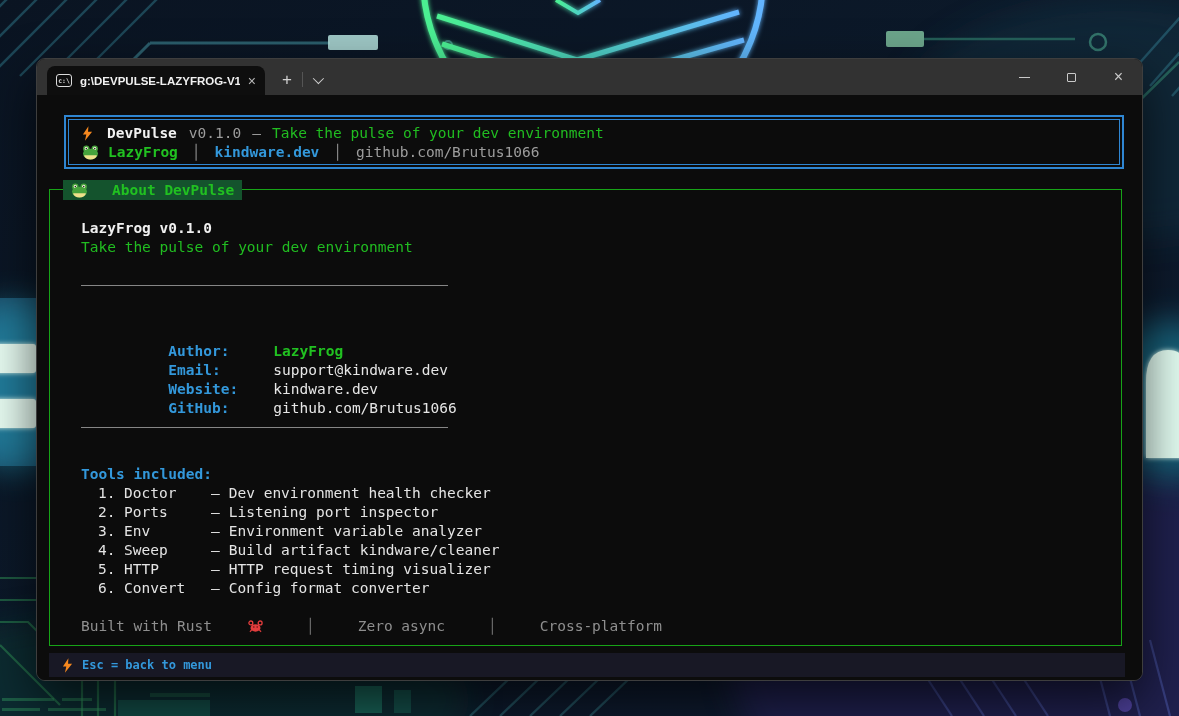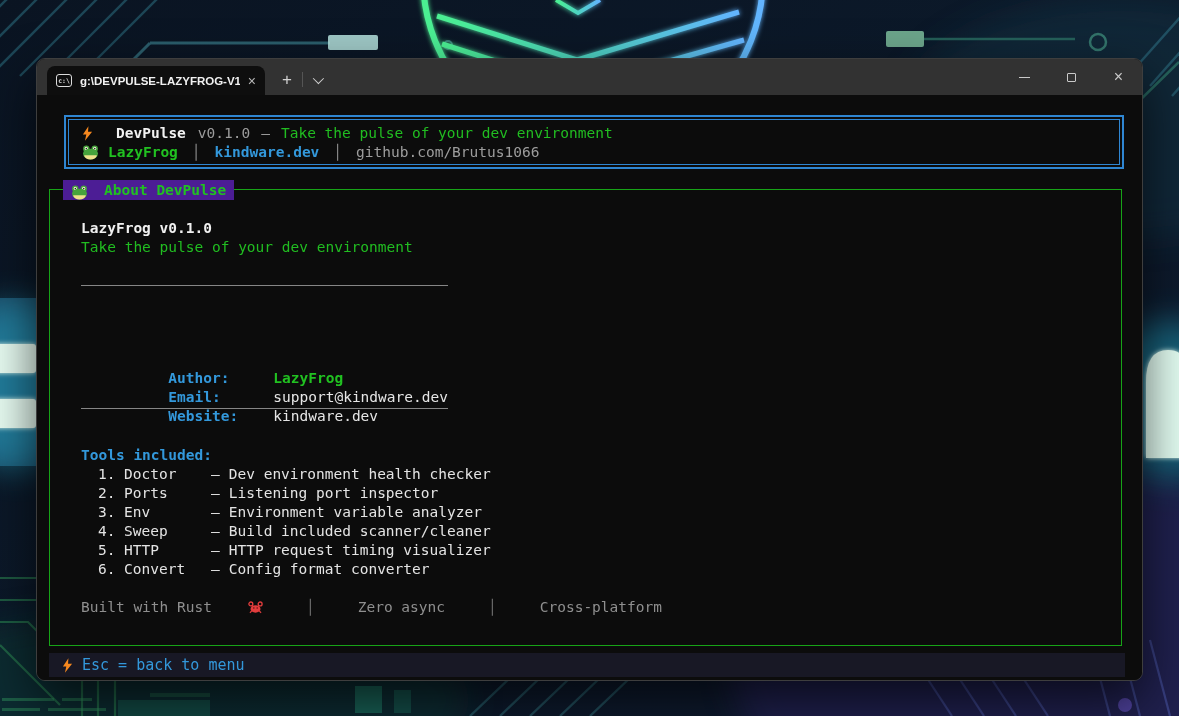--- a/index.html
+++ b/index.html
@@ -42,60 +42,60 @@
   .close-x { font:400 16px "Liberation Sans",sans-serif; line-height:1; }
 
   
   .screen { position:relative; height:587px; background:#0c0c0c; font-size:14.5px; line-height:19px; color:#e4e4e4; }
 
   
   .header-box { position:absolute; left:27px; top:20px; width:1060px; height:54px; border:2px solid #2f86d2; }
   .header-box-inner { position:absolute; inset:2px; border:1px solid #2f86d2; padding:4px 0 0 13px; }
   .hline { height:19px; white-space:pre; display:flex; align-items:center; }
   .ico { display:inline-flex; flex:none; }
-  .h-app { color:#f2f2f2; font-weight:bold; margin-left:23px; }
+  .h-app { color:#f2f2f2; font-weight:bold; margin-left:14px; }
   .h-ver { color:#9d9d9d; margin-left:12px; }
   .h-dash { color:#9d9d9d; margin:0 11px; }
   .h-tag { color:#21bd21; }
   .h-author { color:#21c121; font-weight:bold; margin-left:9px; }
   .h-sep { color:#8a8a8a; margin:0 14px; }
   .h-site { color:#3398db; font-weight:bold; }
   .h-git { color:#9d9d9d; }
 
   
   .about-box { position:absolute; left:12px; top:94px; width:1073px; height:457px; border:1px solid #17a417; }
   .about-title {
-    position:absolute; top:-10px; left:13px; background:#4c1d95; padding:0 8px;
-    display:flex; align-items:flex-end; gap:16px; color:#21c121; font-weight:bold; line-height:20px;
+    position:absolute; top:-10px; left:13px; background:#14532d; padding:0 8px;
+    display:flex; align-items:center; gap:24px; color:#21c121; font-weight:bold; line-height:20px;
   }
   .about-content { padding:29px 0 0 31px; }
   .line { height:19px; white-space:pre; }
   .spacer { height:19px; }
   .bold-white { color:#f0f0f0; font-weight:bold; }
   .green-txt { color:#21bd21; }
   .hr { height:19px; }
   .hr span { display:block; width:367px; margin-top:9px; border-top:1px solid #868686; }
-  .info-label { display:inline-block; width:105px; color:#3398db; font-weight:bold;margin-top:27px; }
+  .info-label { display:inline-block; width:105px; color:#3398db; font-weight:bold; }
   .info-value { color:#e6e6e6; }
   .info-value.green-val { color:#21c121; font-weight:bold; }
   .tools-header { color:#3398db; font-weight:bold; }
   .t-pad { display:inline-block; width:17px; }
   .t-num { display:inline-block; width:26px; }
   .t-name { display:inline-block; width:87px; }
   .t-desc { padding-left:9px; }
   .footer-line { height:19px; color:#8f8f8f; display:flex; align-items:center;gap:28px; }
   .footer-line .f-sep { color:#6f6f6f; margin:0 15px; }
   .footer-line .ico { margin-left:8px; }
 
   
   .status-bar {
     position:absolute; left:12px; top:558px; width:1076px; height:24px;
     background:#181825; display:flex; align-items:center; gap:9px; padding-left:13px;
   }
-  .status-text { color:#3398db; font-weight:normal; font-size:15px; }
+  .status-text { color:#3398db; font-weight:bold; font-size:12px; }
 </style>
 </head>
 <body>
 
 <svg class="backdrop" viewBox="0 0 1179 716" xmlns="http://www.w3.org/2000/svg">
   <defs>
     <linearGradient id="bgG" x1="0" y1="0" x2="1" y2="1">
       <stop offset="0" stop-color="#0a1422"></stop>
         <stop offset=".55" stop-color="#0c1a2b"></stop>
         <stop offset="1" stop-color="#101a30"></stop>
@@ -298,33 +298,36 @@
 
         <div class="line">
           <span class="info-label">Author:</span><span class="info-value green-val">LazyFrog</span>
         </div>
         <div class="line">
           <span class="info-label">Email:</span><span class="info-value">support@kindware.dev</span>
         </div>
         <div class="line">
           <span class="info-label">Website:</span><span class="info-value">kindware.dev</span>
         </div>
+        <div class="line">
+          <span class="info-label">GitHub:</span><span class="info-value">github.com/Brutus1066</span>
+        </div>
 
         <div class="spacer"></div>
         <div class="hr">
             <span></span>
           </div>
         <div class="spacer"></div>
 
         <div class="line tools-header">Tools included:</div>
 
         <div class="line"><span class="t-pad"></span><span class="t-num">1.</span><span class="t-name">Doctor</span><span>—</span><span class="t-desc">Dev environment health checker</span></div>
         <div class="line"><span class="t-pad"></span><span class="t-num">2.</span><span class="t-name">Ports</span><span>—</span><span class="t-desc">Listening port inspector</span></div>
         <div class="line"><span class="t-pad"></span><span class="t-num">3.</span><span class="t-name">Env</span><span>—</span><span class="t-desc">Environment variable analyzer</span></div>
-        <div class="line"><span class="t-pad"></span><span class="t-num">4.</span><span class="t-name">Sweep</span><span>—</span><span class="t-desc">Build included scanner/cleaner</span></div>
+        <div class="line"><span class="t-pad"></span><span class="t-num">4.</span><span class="t-name">Sweep</span><span>—</span><span class="t-desc">Build artifact kindware/cleaner</span></div>
         <div class="line"><span class="t-pad"></span><span class="t-num">5.</span><span class="t-name">HTTP</span><span>—</span><span class="t-desc">HTTP request timing visualizer</span></div>
         <div class="line"><span class="t-pad"></span><span class="t-num">6.</span><span class="t-name">Convert</span><span>—</span><span class="t-desc">Config format converter</span></div>
 
         <div class="spacer"></div>
         <div class="footer-line">
           <span>Built with Rust</span>
           <span class="ico">
             <svg width="15" height="13" viewBox="0 0 16 14">
               <circle cx="3" cy="3.2" r="2.1" fill="none" stroke="#e23d3d" stroke-width="1.4"></circle>
               <circle cx="13" cy="3.2" r="2.1" fill="none" stroke="#e23d3d" stroke-width="1.4"></circle>

